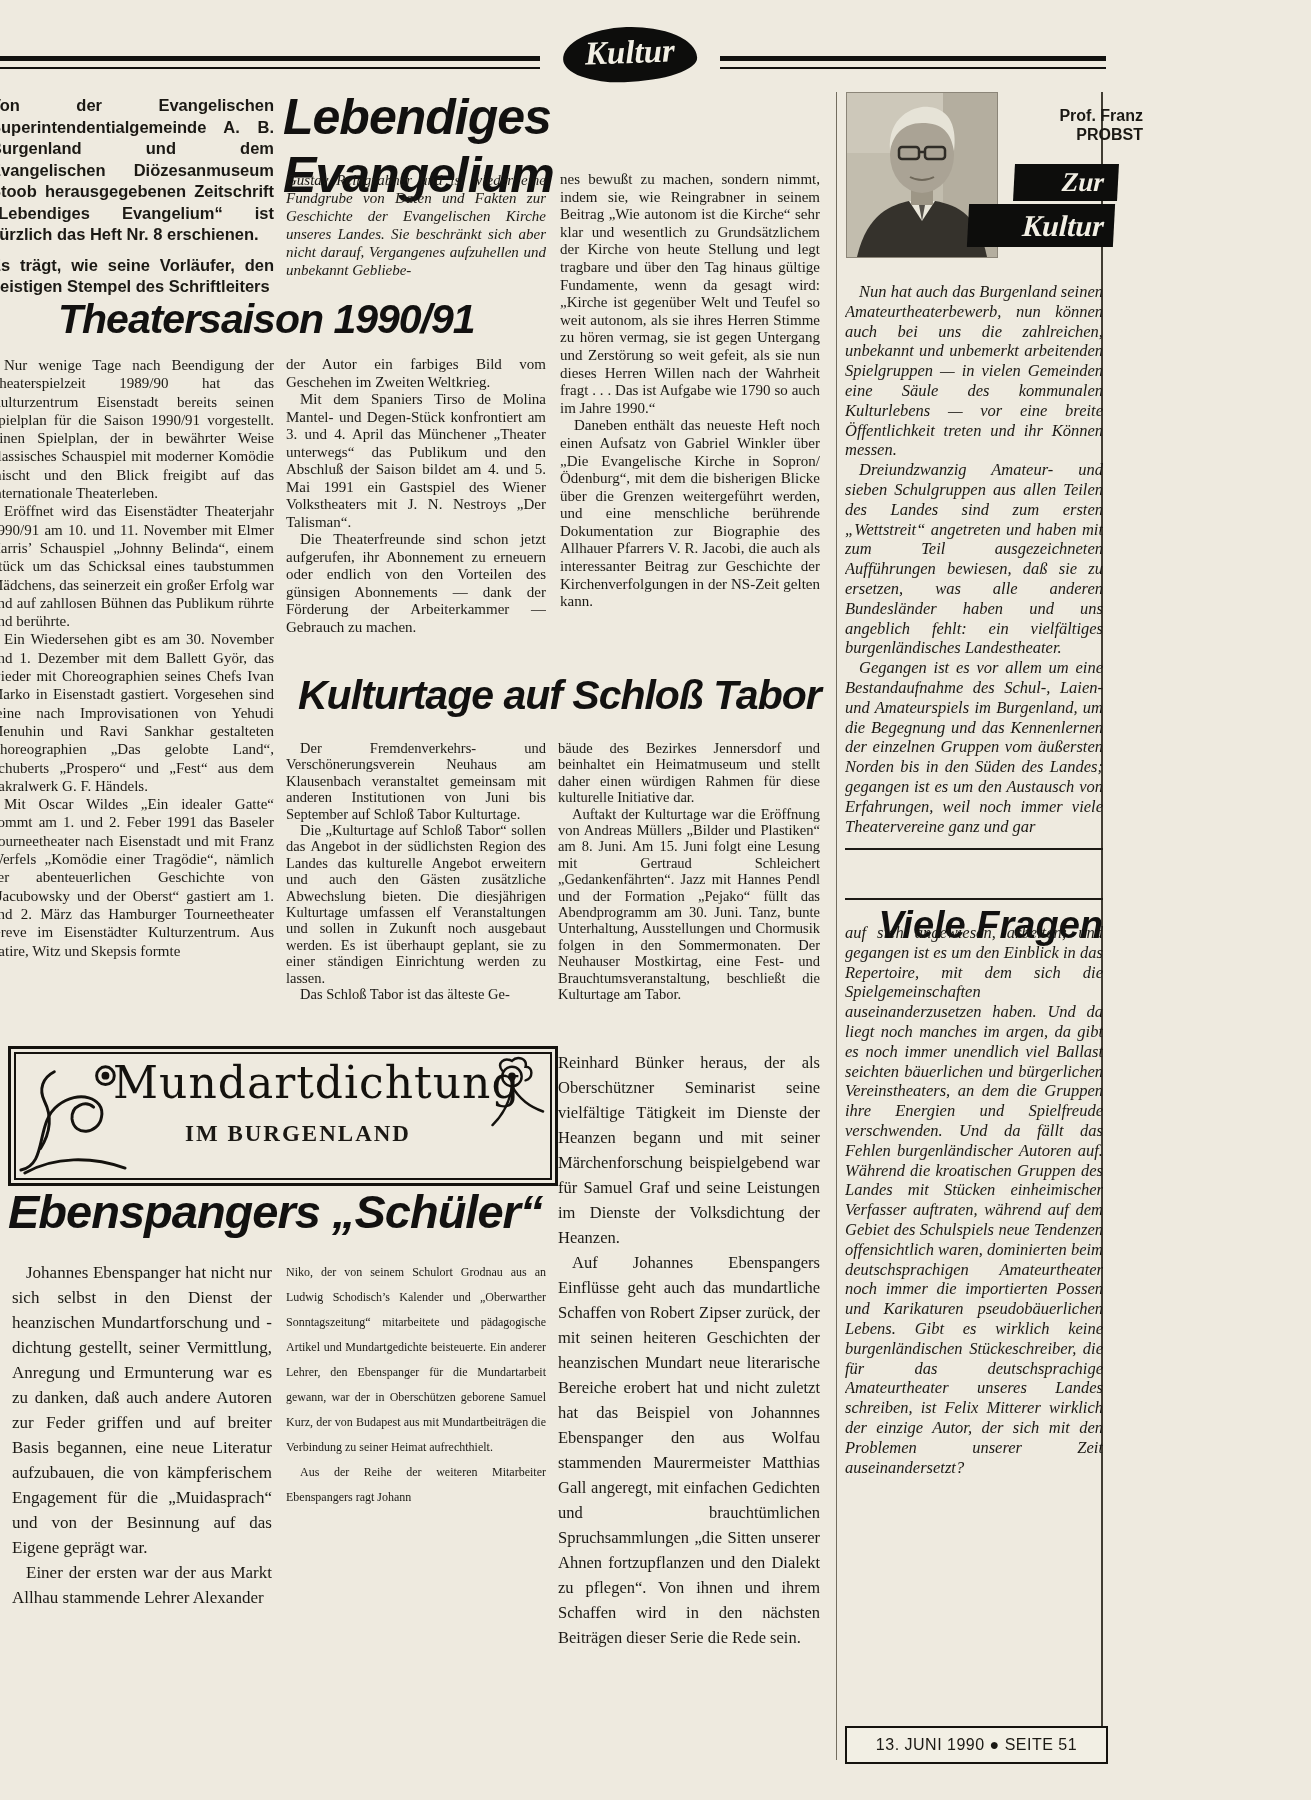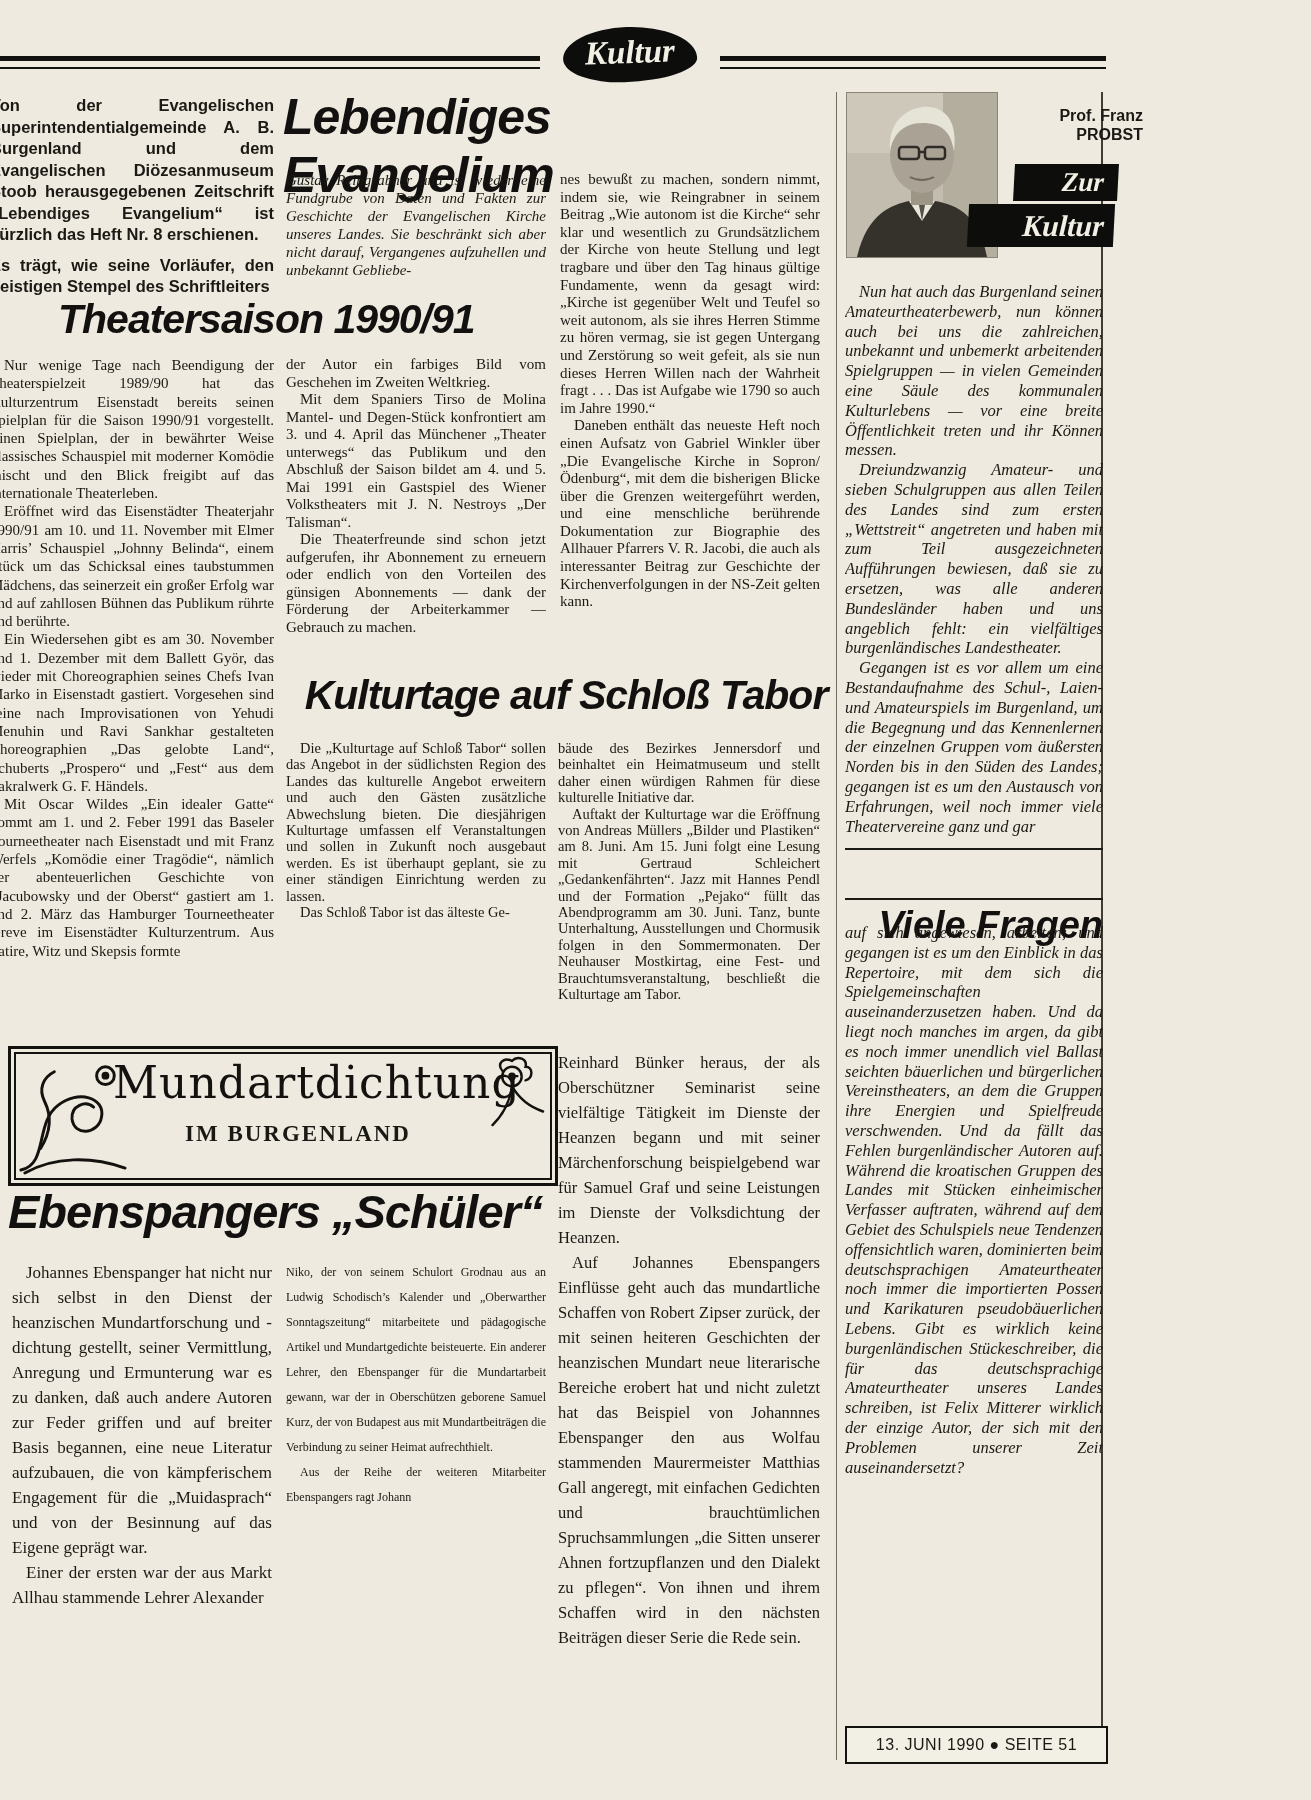--- a/index.html
+++ b/index.html
@@ -9,21 +9,21 @@
   .rule{position:absolute;left:0;width:1106px;background:#121210;}
   .rule-thick{top:56px;height:5px;}
   .rule-thin{top:67px;height:2px;}
   .kultur-logo{position:absolute;left:540px;top:24px;width:180px;height:60px;background:#eeeadf;display:flex;align-items:center;justify-content:center;z-index:3;}
   .kultur-blob{background:#0d0d0c;color:#f2efe4;font:italic 700 33px/1 "Liberation Serif",serif;padding:9px 22px 13px;border-radius:48% 52% 55% 45%/55% 60% 40% 45%;transform:rotate(-2deg);}
 
   
   .headline{position:absolute;margin:0;font-family:"Liberation Sans",sans-serif;font-style:italic;font-weight:700;color:#121110;letter-spacing:-1px;}
   .h-ev{left:283px;top:88px;width:546px;font-size:50px;}
   .h-th{left:58px;top:296px;width:505px;font-size:41px;}
-  .h-ku{left:298px;top:672px;width:536px;font-size:41px;text-align:center;}
+  .h-ku{left:298px;top:672px;width:536px;font-size:41px;}
   .h-eb{left:8px;top:1184px;width:618px;font-size:47px;}
   .h-fragen{left:845px;top:904px;width:258px;font-size:38px;text-align:right;letter-spacing:0;}
 
   
   .col{position:absolute;overflow:hidden;}
   .col p{margin:0;text-indent:14px;}
   .col.flush-first p:first-child{text-indent:0;}
   .body-col{font-family:"Liberation Serif",serif;text-align:justify;}
   .intro{left:-10px;top:95px;width:284px;height:214px;font:700 16.5px/21.5px "Liberation Sans",sans-serif;text-align:justify;}
   .intro p{text-indent:0;margin:0 0 9px;}
@@ -97,20 +97,21 @@
       <p>Mit Oscar Wildes „Ein idealer Gatte“ kommt am 1. und 2. Feber 1991 das Baseler Tourneetheater nach Eisenstadt und mit Franz Werfels „Komödie einer Tragödie“, nämlich der abenteuerlichen Geschichte von „Jacubowsky und der Oberst“ gastiert am 1. und 2. März das Hamburger Tourneetheater Greve im Eisenstädter Kulturzentrum. Aus Satire, Witz und Skepsis formte</p>
     </div>
   <div class="col body-col flush-first th2">
       <p>der Autor ein farbiges Bild vom Geschehen im Zweiten Weltkrieg.</p>
       <p>Mit dem Spaniers Tirso de Molina Mantel- und Degen-Stück konfrontiert am 3. und 4. April das Münchener „Theater unterwegs“ das Publikum und den Abschluß der Saison bildet am 4. und 5. Mai 1991 ein Gastspiel des Wiener Volkstheaters mit J. N. Nestroys „Der Talisman“.</p>
       <p>Die Theaterfreunde sind schon jetzt aufgerufen, ihr Abonnement zu erneuern oder endlich von den Vorteilen des günsigen Abonnements — dank der Förderung der Arbeiterkammer — Gebrauch zu machen.</p>
     </div>
 
   <h2 class="headline h-ku">Kulturtage auf Schloß Tabor</h2>
   <div class="col body-col ku1">
+      <p>Der Fremdenverkehrs- und Verschönerungsverein Neuhaus am Klausenbach veranstaltet gemeinsam mit anderen Institutionen von Juni bis September auf Schloß Tabor Kulturtage.</p>
       <p>Die „Kulturtage auf Schloß Tabor“ sollen das Angebot in der südlichsten Region des Landes das kulturelle Angebot erweitern und auch den Gästen zusätzliche Abwechslung bieten. Die diesjährigen Kulturtage umfassen elf Veranstaltungen und sollen in Zukunft noch ausgebaut werden. Es ist überhaupt geplant, sie zu einer ständigen Einrichtung werden zu lassen.</p>
       <p>Das Schloß Tabor ist das älteste Ge-</p>
     </div>
   <div class="col body-col flush-first ku2">
       <p>bäude des Bezirkes Jennersdorf und beinhaltet ein Heimatmuseum und stellt daher einen würdigen Rahmen für diese kulturelle Initiative dar.</p>
       <p>Auftakt der Kulturtage war die Eröffnung von Andreas Müllers „Bilder und Plastiken“ am 8. Juni. Am 15. Juni folgt eine Lesung mit Gertraud Schleichert „Gedankenfährten“. Jazz mit Hannes Pendl und der Formation „Pejako“ füllt das Abendprogramm am 30. Juni. Tanz, bunte Unterhaltung, Ausstellungen und Chormusik folgen in den Sommermonaten. Der Neuhauser Mostkirtag, eine Fest- und Brauchtumsveranstaltung, beschließt die Kulturtage am Tabor.</p>
     </div>
 
   <div class="mundart-box">
     <svg class="mundart-orn-left" viewBox="0 0 118 124" aria-hidden="true">

